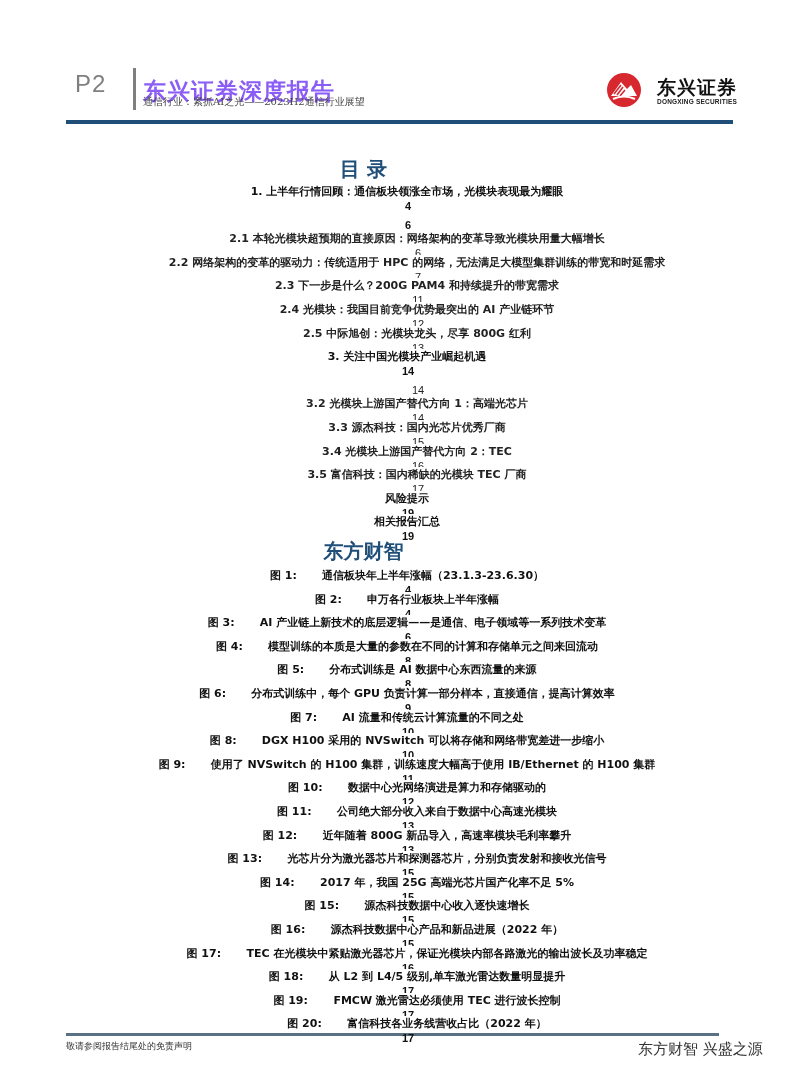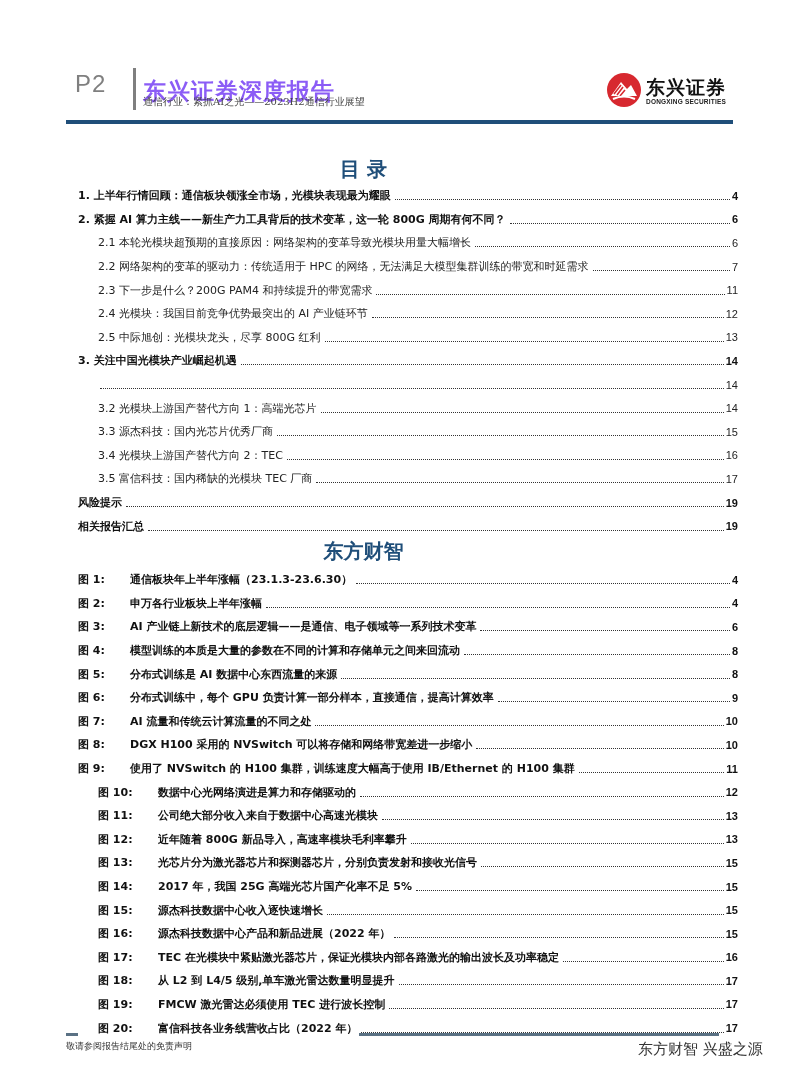--- a/index.html
+++ b/index.html
@@ -6,33 +6,33 @@
     body { width: 800px; height: 1086px; position: relative; overflow: hidden;
            font-family: "DejaVu Sans", "Liberation Sans", sans-serif; color: #111; }
     .page-num { position: absolute; left: 75px; top: 70px; font-family: "Liberation Sans", sans-serif;
                 font-size: 24px; color: #7f7f7f; letter-spacing: 1px; }
     .hdr-bar { position: absolute; left: 133px; top: 68px; width: 3px; height: 42px; background: #7f7f7f; }
     .brand-title { position: absolute; left: 143px; top: 76px; font-size: 23px; font-weight: bold; color: #8b5cf6; letter-spacing: 1px; }
     .brand-sub { position: absolute; left: 143px; top: 95px; font-size: 10px; color: #444; font-family: "DejaVu Serif", serif; }
     .hdr-line { position: absolute; left: 66px; top: 120px; width: 667px; height: 4px; background: #1f4e79; }
     .logo { position: absolute; left: 606px; top: 72px; display: flex; align-items: center; }
     .logo-mark { width: 36px; height: 36px; }
-    .logo-text { margin-left: 4px; }
+    .logo-text { margin-left: 15px; }
     .logo-cn { font-size: 19px; font-weight: bold; color: #111; letter-spacing: 1px; line-height: 22px; }
     .logo-en { font-size: 6.5px; font-weight: bold; color: #222; letter-spacing: 0.2px; font-family: "Liberation Sans", sans-serif; }
 
     .sec-title { position: absolute; left: 0; width: 727px; text-align: center; font-size: 20px; font-weight: bold; color: #1f4e79; }
     .toc { position: absolute; left: 78px; width: 660px; }
-    .toc-row { position: relative; height: 23.6px; display: flex; align-items: center; font-size: 11px; }
+    .toc-row { position: relative; height: 23.6px; display: flex; align-items: center; font-size: 11px; flex-direction: column; }
     .toc-row .lbl { white-space: nowrap; background: #fff; padding-right: 2px; z-index: 1; }
     .toc-row .dots { flex: 1; border-bottom: 1.5px dotted #333; margin: 0 2px; transform: translateY(4px); }
     .toc-row .pg { white-space: nowrap; font-family: "Liberation Sans", sans-serif; z-index: 1; }
     .lvl1 .lbl, .lvl1 .pg { font-weight: bold; }
     .lvl2 { padding-left: 20px; color: #222; }
-    .lvl2 .lbl { font-weight: normal; }
+    .lvl2 .lbl { font-weight: bold; }
     .fig .lbl { font-weight: bold; }
     .fig .pg { font-weight: bold; }
     .fig .num { display: inline-block; width: 52px; }
     .fig .num.wide { width: 60px; padding-left: 20px; }
 
     .ftr-line { position: absolute; left: 66px; top: 1033px; width: 653px; height: 3px; background: #5a7184; }
     .ftr-left { position: absolute; left: 66px; top: 1040px; font-size: 9px; color: #333; font-family: "DejaVu Serif", serif; }
     .ftr-right { position: absolute; left: 638px; top: 1040px; font-size: 15px; color: #333; font-family: "DejaVu Serif", serif; }
   </style>
 </head>
@@ -57,21 +57,20 @@
 <div class="hdr-line"></div>
 
 <div class="sec-title" style="top:156px;">目  录</div>
 <div class="toc" id="toc-list" style="top:184px;">
     <div class="toc-row lvl1">
       <span class="lbl">1. 上半年行情回顾：通信板块领涨全市场，光模块表现最为耀眼</span>
       <span class="dots"></span>
       <span class="pg">4</span>
     </div>
     <div class="toc-row lvl1">
-      <span class="lbl">2. 紧握 AI 算力主线——新生产力工具背后的技术变革，这一轮 800G 周期有何不同？</span>
       <span class="dots"></span>
       <span class="pg">6</span>
     </div>
     <div class="toc-row lvl2">
       <span class="lbl">2.1 本轮光模块超预期的直接原因：网络架构的变革导致光模块用量大幅增长</span>
       <span class="dots"></span>
       <span class="pg">6</span>
     </div>
     <div class="toc-row lvl2">
       <span class="lbl">2.2 网络架构的变革的驱动力：传统适用于 HPC 的网络，无法满足大模型集群训练的带宽和时延需求</span>

